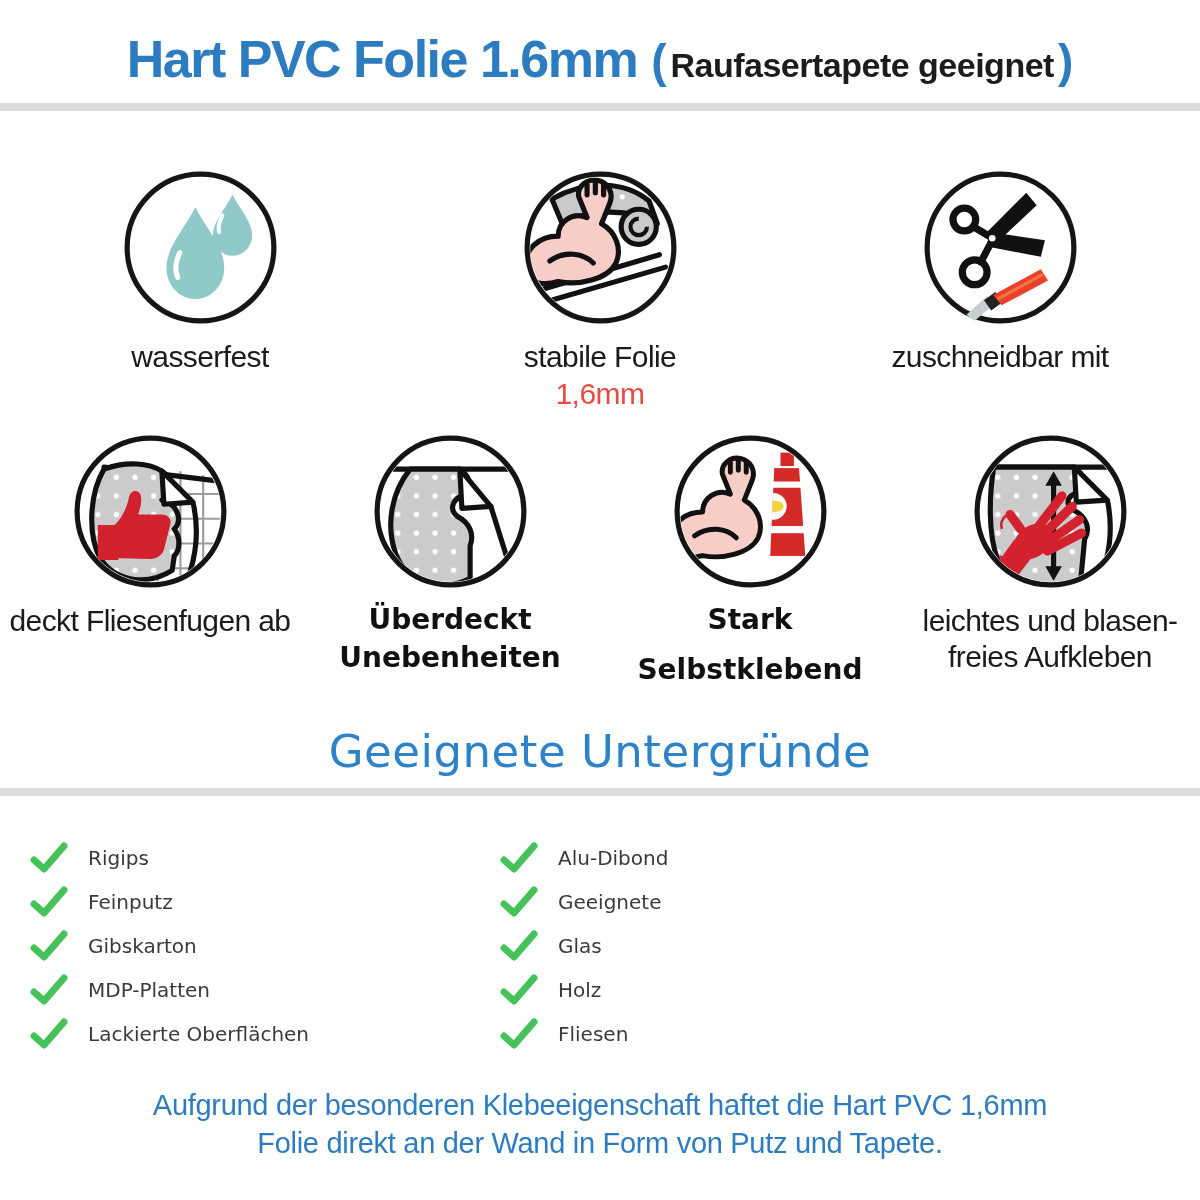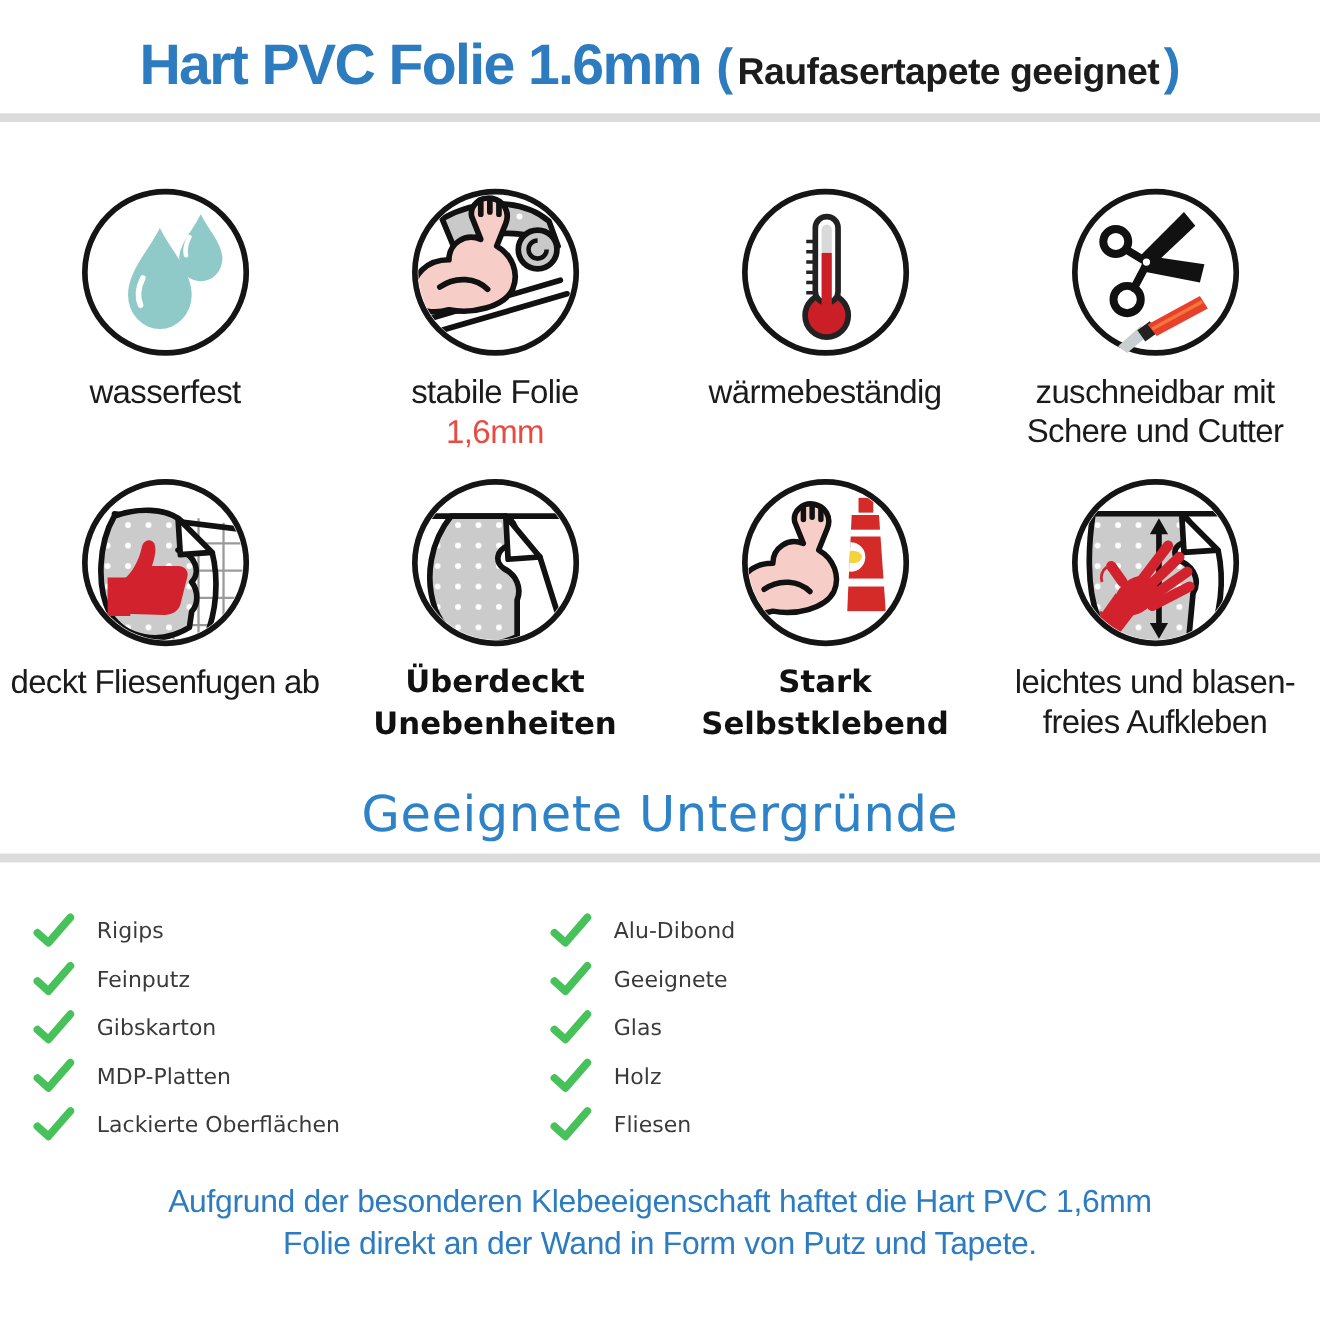--- a/index.html
+++ b/index.html
@@ -87,35 +87,20 @@
                 <path fill="none" d="M26,88 C40,78 58,80 68,90"></path>
                 <path fill="none" d="M62,14 L62,24 M70,12 L70,22 M78,14 L78,24"></path>
               </g>
             </g>
           </svg>
         </div>
         <div class="flabel">stabile Folie</div>
         <div class="sublabel">1,6mm</div>
       </div>
 
-      <div class="feature">
-        <div class="icon-wrap">
-          <svg width="155" height="155" viewBox="0 0 150 150">
-            <circle cx="75" cy="75" r="71" fill="#fff" stroke="#151515" stroke-width="5"></circle>
-            <circle cx="76" cy="113" r="19" fill="#cb1f27" stroke="#222" stroke-width="5"></circle>
-            <rect x="66" y="26" width="20" height="76" rx="10" fill="#fff" stroke="#222" stroke-width="5"></rect>
-            <rect x="71.5" y="33" width="9" height="28" rx="4.5" fill="#d9d9d9"></rect>
-            <rect x="71.5" y="58" width="9" height="54" fill="#cb1f27"></rect>
-            <g stroke="#222" stroke-width="3">
-              <path d="M58,48 h8 M58,57 h8 M58,66 h8 M58,75 h8 M58,84 h8 M58,93 h8"></path>
-            </g>
-          </svg>
-        </div>
-        <div class="flabel">wärmebeständig</div>
-      </div>
 
       <div class="feature">
         <div class="icon-wrap">
           <svg width="155" height="155" viewBox="0 0 150 150">
             <circle cx="75" cy="75" r="71" fill="#fff" stroke="#151515" stroke-width="5"></circle>
             <g fill="#111">
               <path d="M100,22 L110,34 L72,70 L62,60 Z"></path>
               <path d="M118,68 L114,84 L62,74 L64,60 Z"></path>
             </g>
             <circle cx="40" cy="48" r="11" fill="none" stroke="#111" stroke-width="7"></circle>
@@ -123,21 +108,20 @@
             <circle cx="50" cy="99" r="12" fill="none" stroke="#111" stroke-width="7"></circle>
             <path d="M56,89 L66,70" stroke="#111" stroke-width="7" stroke-linecap="round"></path>
             <circle cx="67" cy="66" r="3.2" fill="#fff"></circle>
             <path d="M42,140 L62,122 L68,131 L50,146 Z" fill="#c9ced1"></path>
             <path d="M59,126 L70,118 L77,128 L66,136 Z" fill="#222"></path>
             <path d="M68,121 L114,96 L121,107 L76,131 Z" fill="#e8402c"></path>
             <path d="M72,125 L116,101" stroke="#f4763a" stroke-width="3" fill="none"></path>
           </svg>
         </div>
         <div class="flabel">zuschneidbar mit</div>
-        <div class="flabel" style="margin-top:0">Schere und Cutter</div>
       </div>
     </div>
 
     <div class="frow frow2">
 
       <div class="feature">
         <div class="icon-wrap">
           <svg width="155" height="155" viewBox="0 0 150 150">
             <defs>
               <clipPath id="c5">
@@ -216,21 +200,21 @@
               </g>
               <g stroke="#111" stroke-width="5" stroke-linejoin="round" stroke-linecap="round" transform="translate(-4,14) scale(0.96)">
                 <path fill="#f7cdc7" d="M2,98 C0,76 16,64 34,64 C34,50 48,40 62,46 L54,26 C52,16 62,8 72,10 C82,12 88,22 84,32 L76,52 C90,60 96,76 90,90 C82,106 54,112 34,108 C20,112 6,110 2,98 Z"></path>
                 <path fill="none" d="M26,88 C40,78 58,80 68,90"></path>
                 <path fill="none" d="M62,14 L62,24 M70,12 L70,22 M78,14 L78,24"></path>
               </g>
             </g>
           </svg>
         </div>
         <div class="flabel bold">Stark</div>
-        <div class="flabel bold" style="margin-top:0">Selbstklebend</div>
+        <div class="flabel bold" style="margin-top:12px">Selbstklebend</div>
       </div>
 
       <div class="feature">
         <div class="icon-wrap">
           <svg width="155" height="155" viewBox="0 0 150 150">
             <defs>
               <clipPath id="c8">
                   <circle cx="75" cy="75" r="68"></circle>
                 </clipPath>
               <pattern id="dots8" width="18" height="18" patternUnits="userSpaceOnUse">

